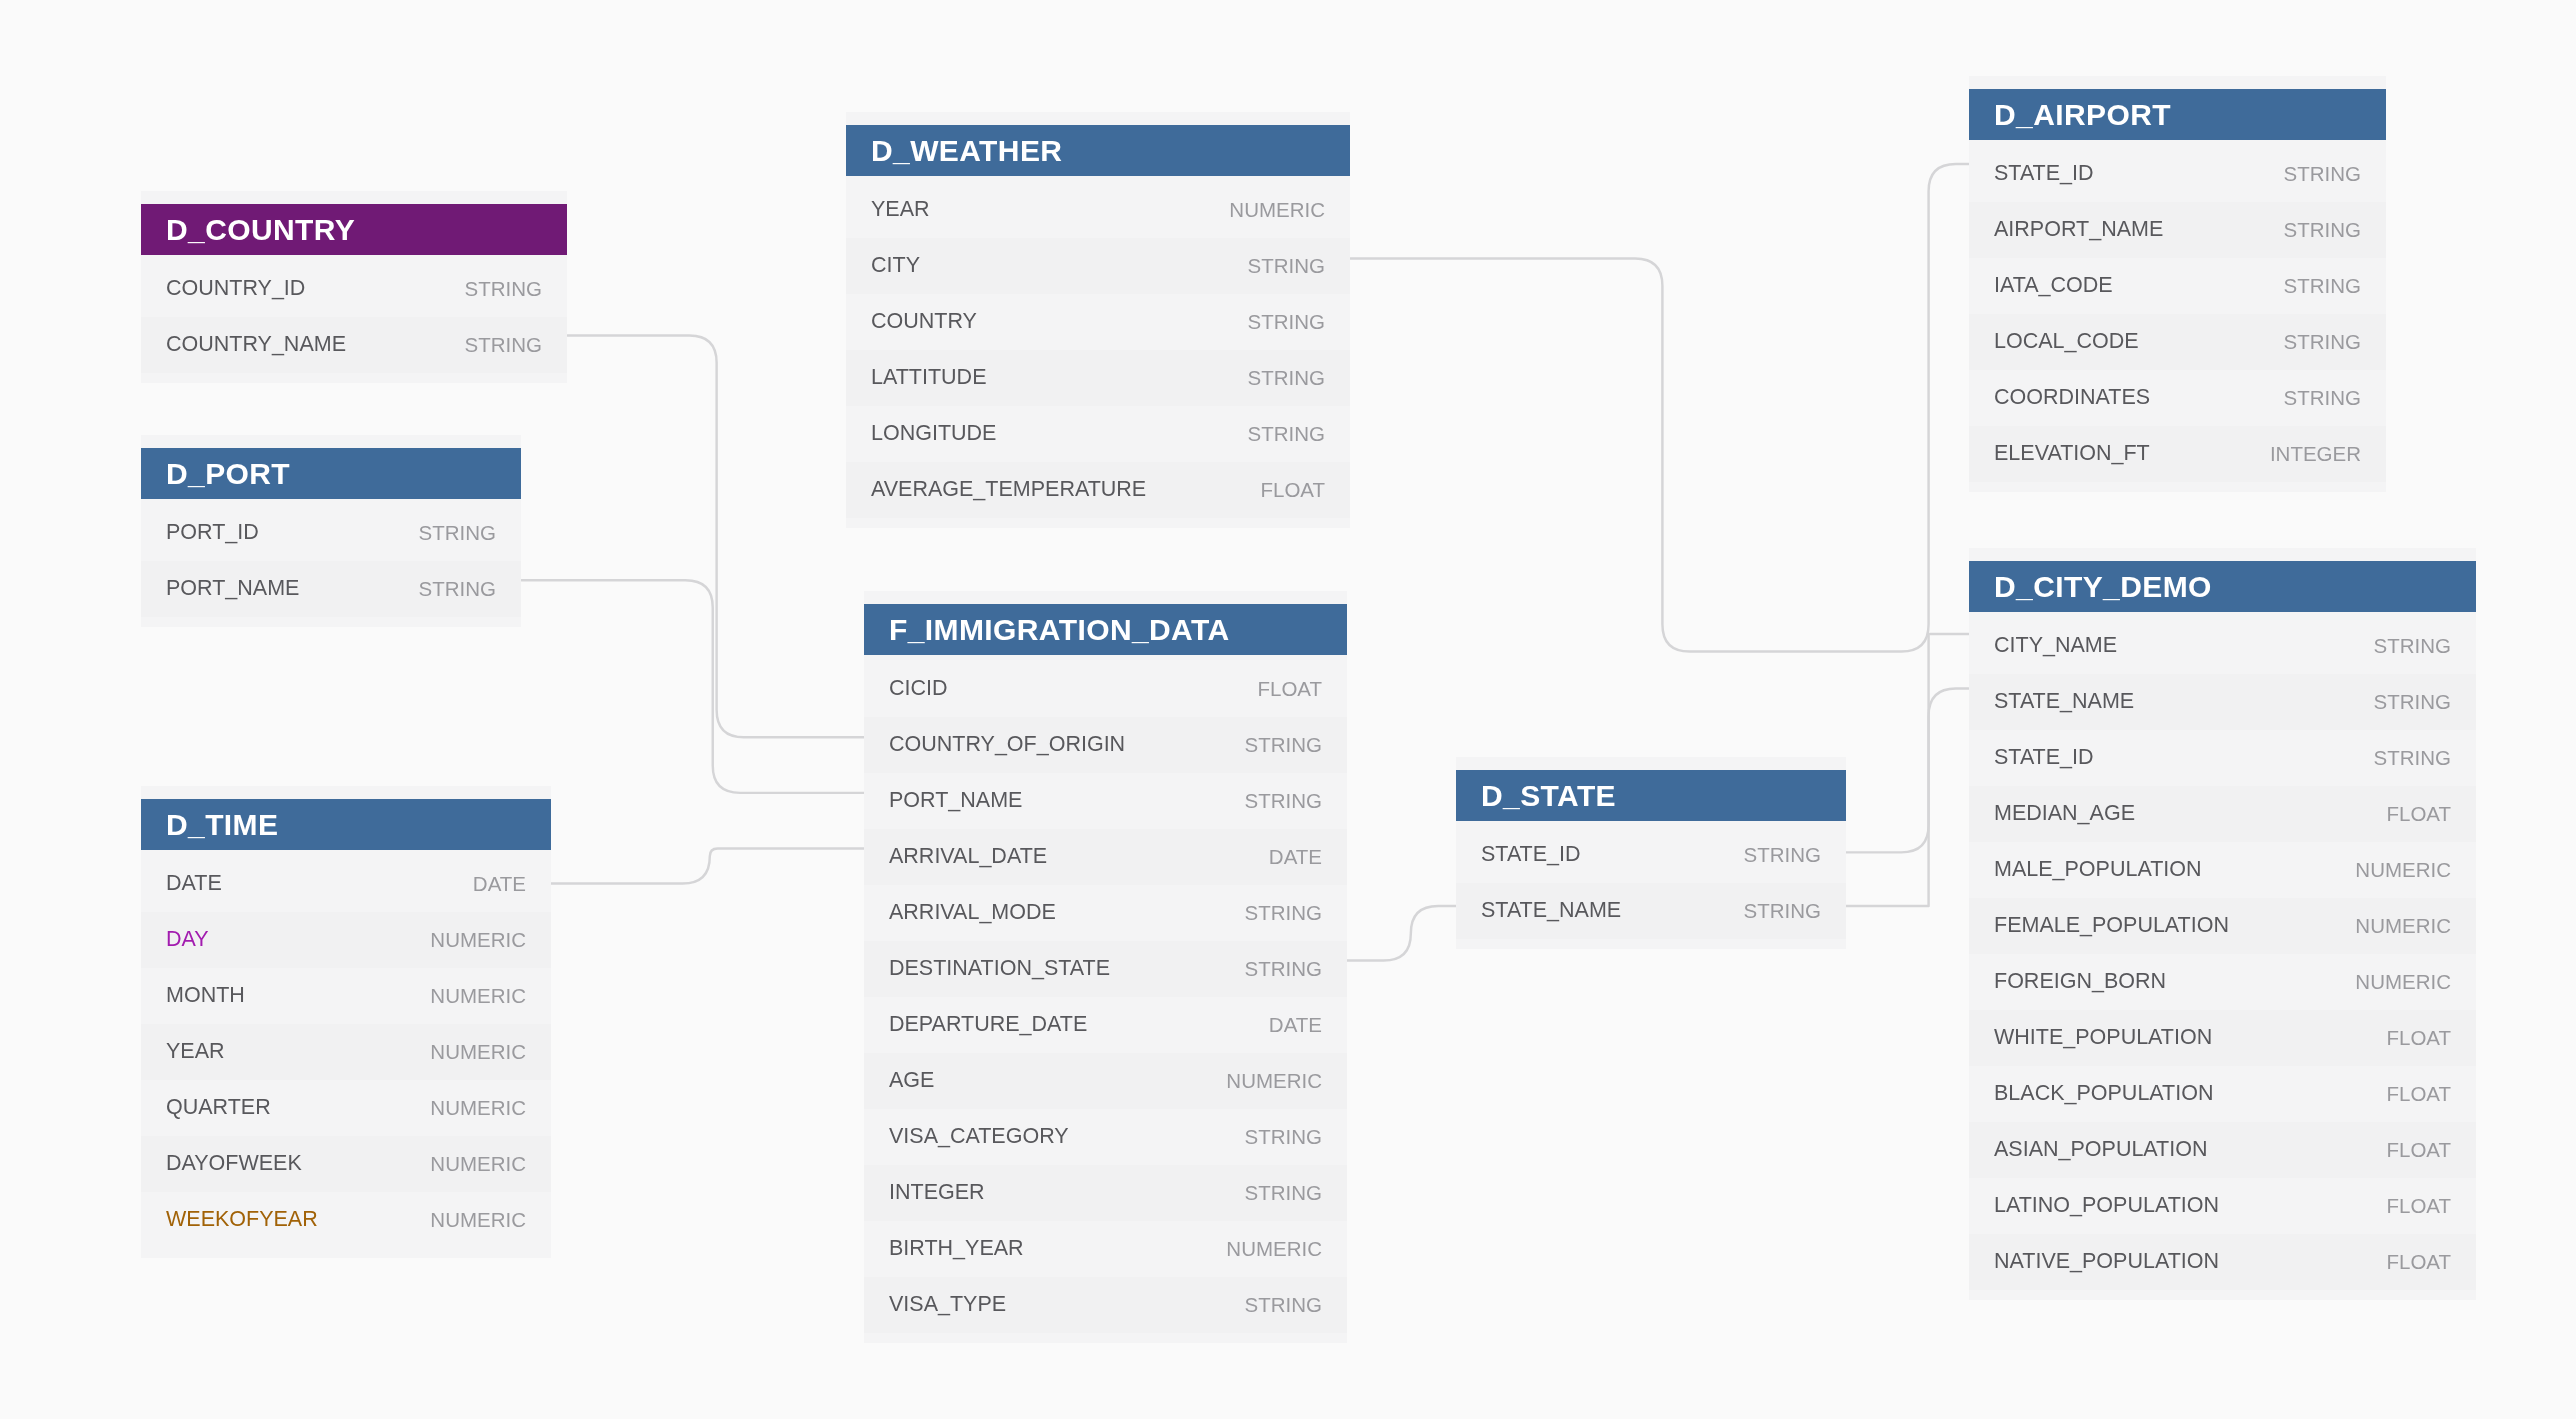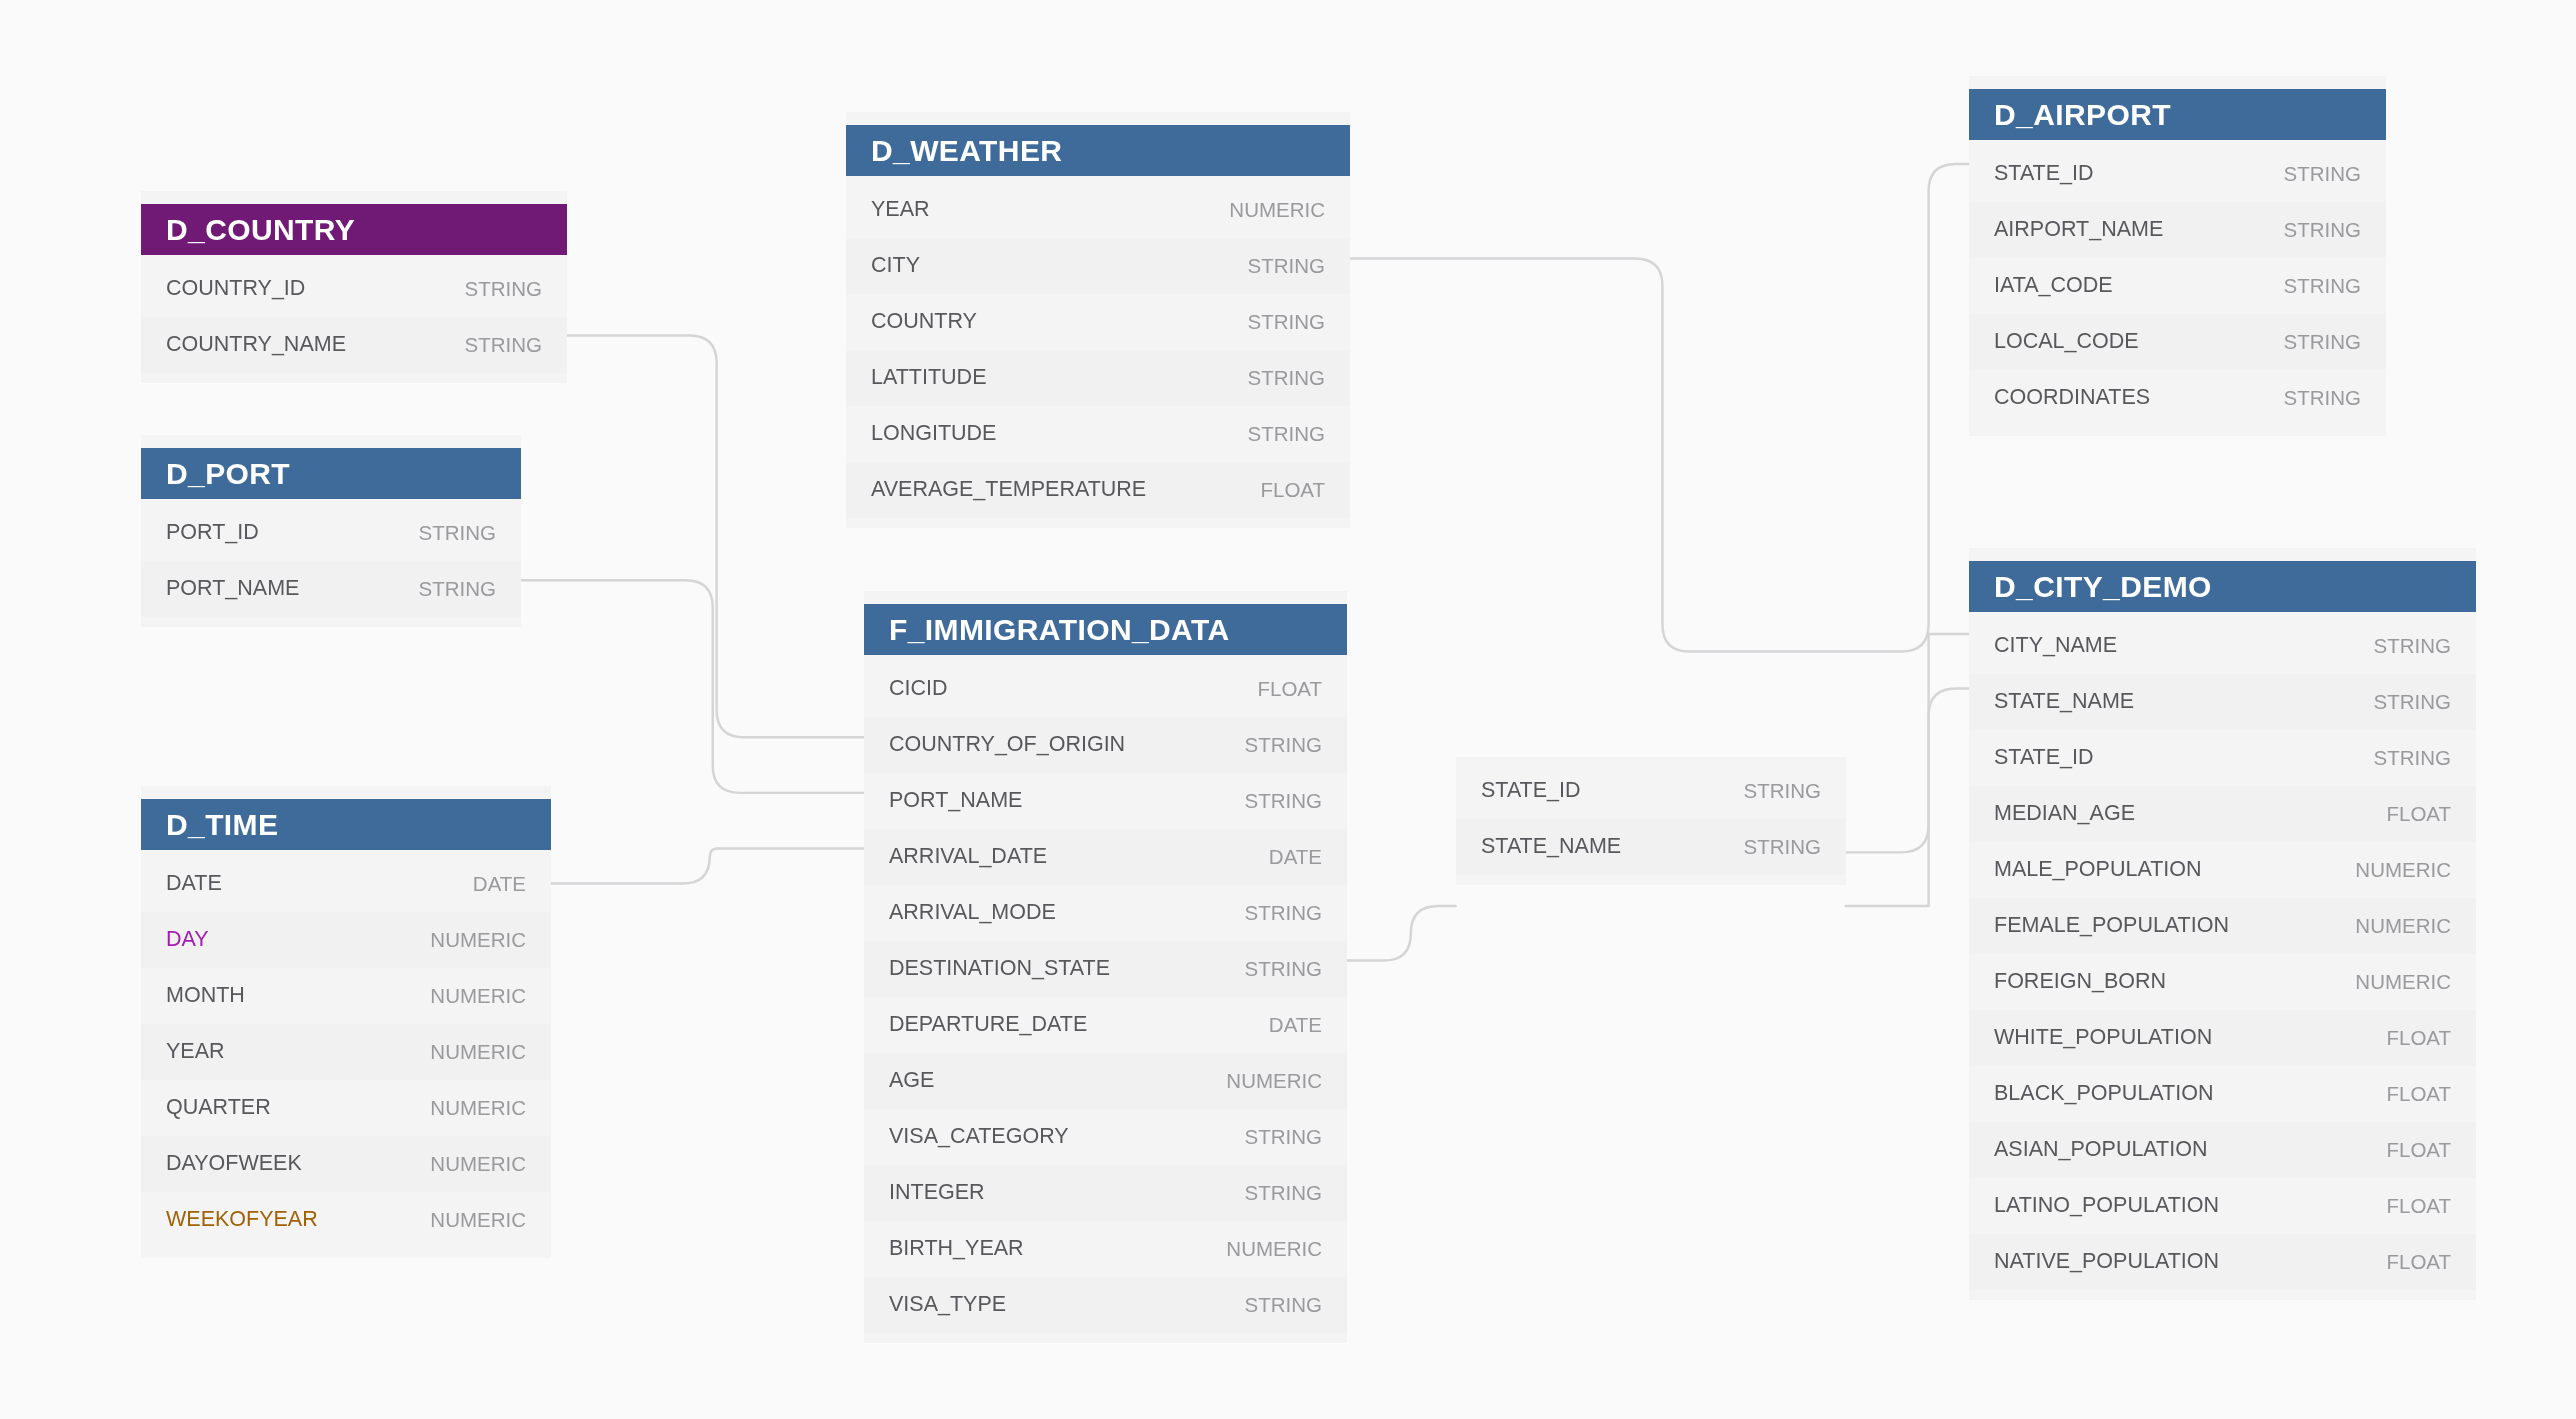--- a/index.html
+++ b/index.html
@@ -216,20 +216,21 @@
             <span class="field-name" style="color: rgb(88, 88, 92);">BIRTH_YEAR</span>
             <span class="field-type" style="color: rgb(154, 154, 158);">NUMERIC</span>
           </div>
           <div class="field-row alt" style="background: rgb(241, 241, 242);">
             <span class="field-name" style="color: rgb(88, 88, 92);">VISA_TYPE</span>
             <span class="field-type" style="color: rgb(154, 154, 158);">STRING</span>
           </div>
         </div>
       </div>
       <div class="entity" style="left: 1456px; top: 757px; width: 390px; background: rgb(244, 244, 245);">
+        <div class="entity-header" style="background: rgb(63, 107, 154); color: rgb(255, 255, 255);">D_STATE</div>
         <div class="entity-body">
           <div class="field-row">
             <span class="field-name" style="color: rgb(88, 88, 92);">STATE_ID</span>
             <span class="field-type" style="color: rgb(154, 154, 158);">STRING</span>
           </div>
           <div class="field-row alt" style="background: rgb(241, 241, 242);">
             <span class="field-name" style="color: rgb(88, 88, 92);">STATE_NAME</span>
             <span class="field-type" style="color: rgb(154, 154, 158);">STRING</span>
           </div>
         </div>
@@ -250,20 +251,24 @@
             <span class="field-type" style="color: rgb(154, 154, 158);">STRING</span>
           </div>
           <div class="field-row alt" style="background: rgb(241, 241, 242);">
             <span class="field-name" style="color: rgb(88, 88, 92);">LOCAL_CODE</span>
             <span class="field-type" style="color: rgb(154, 154, 158);">STRING</span>
           </div>
           <div class="field-row">
             <span class="field-name" style="color: rgb(88, 88, 92);">COORDINATES</span>
             <span class="field-type" style="color: rgb(154, 154, 158);">STRING</span>
           </div>
+          <div class="field-row alt" style="background: rgb(241, 241, 242);">
+            <span class="field-name" style="color: rgb(88, 88, 92);">ELEVATION_FT</span>
+            <span class="field-type" style="color: rgb(154, 154, 158);">INTEGER</span>
+          </div>
         </div>
       </div>
       <div class="entity" style="left: 1969px; top: 548px; width: 507px; background: rgb(244, 244, 245);">
         <div class="entity-header" style="background: rgb(63, 107, 154); color: rgb(255, 255, 255);">D_CITY_DEMO</div>
         <div class="entity-body">
           <div class="field-row">
             <span class="field-name" style="color: rgb(88, 88, 92);">CITY_NAME</span>
             <span class="field-type" style="color: rgb(154, 154, 158);">STRING</span>
           </div>
           <div class="field-row alt" style="background: rgb(241, 241, 242);">

